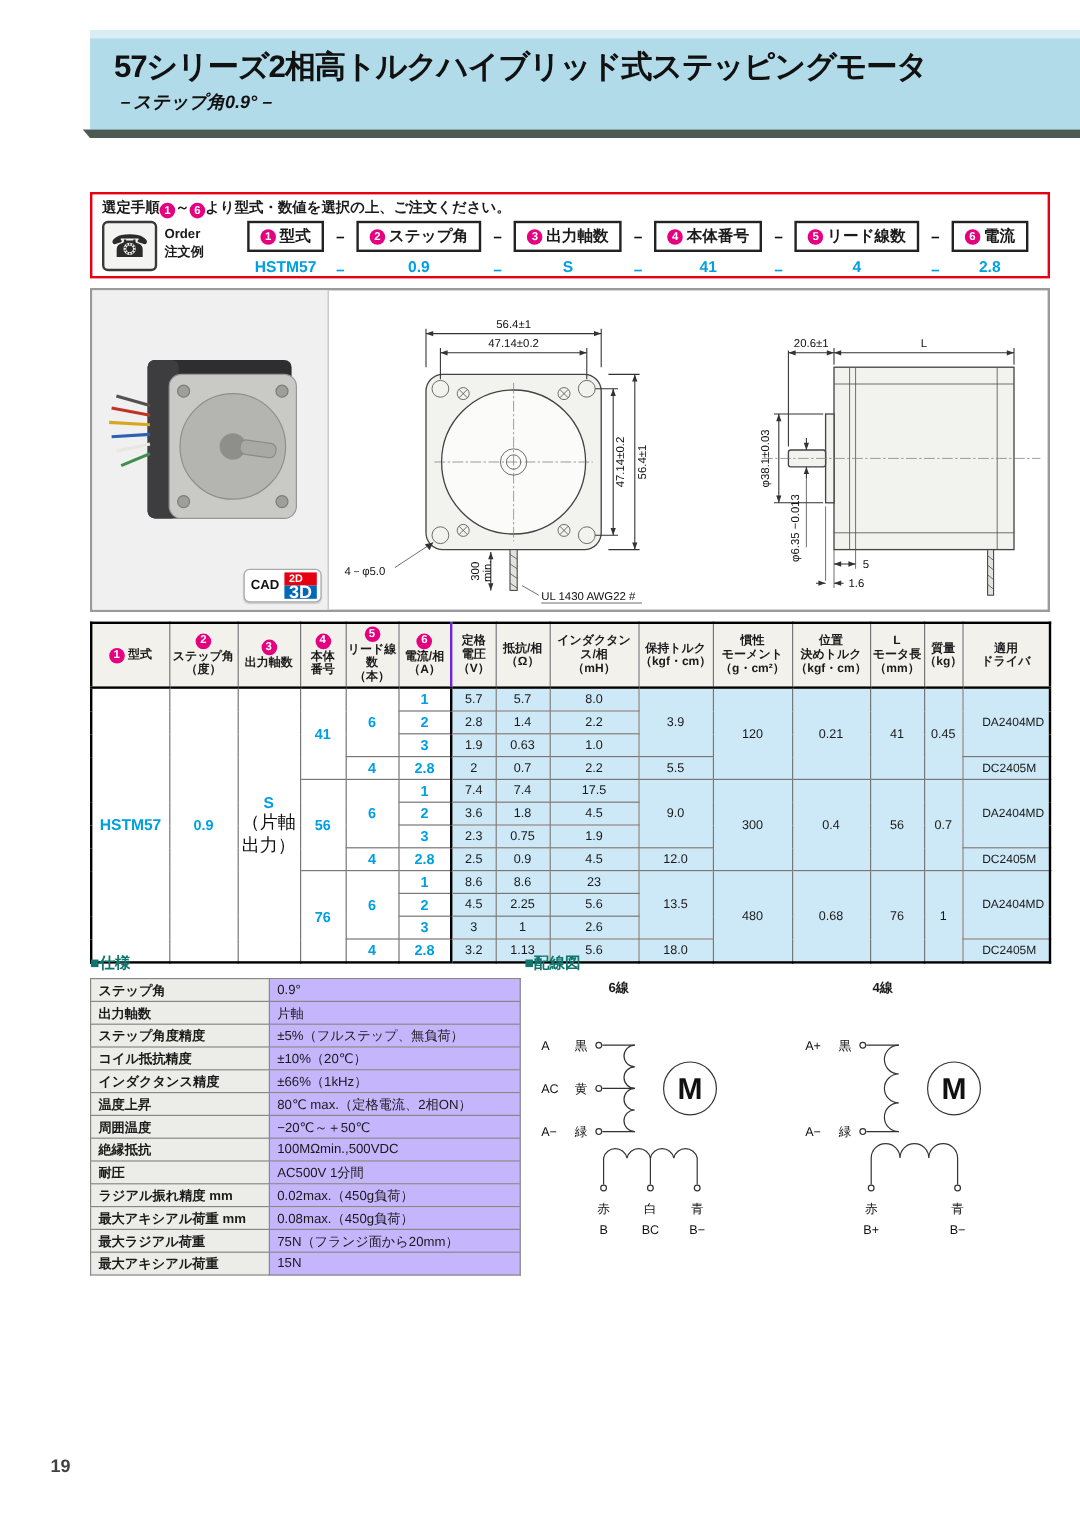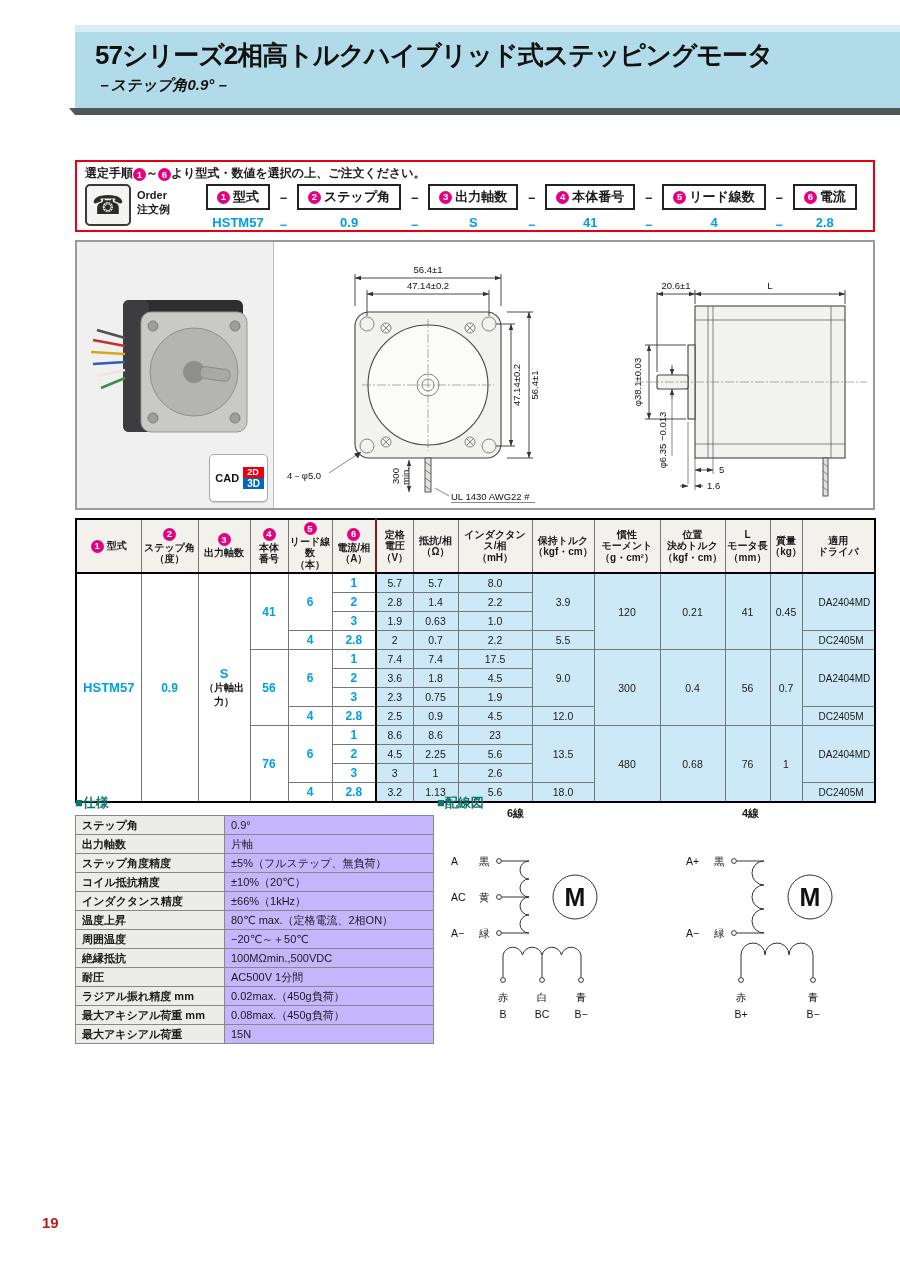--- a/index.html
+++ b/index.html
@@ -32,63 +32,63 @@
   .obox{border:2px solid #222;padding:2px 9px;font-size:13px;font-weight:bold;display:flex;align-items:center;gap:3px;white-space:nowrap;background:#fff;}
   .oval{color:#00a0e0;font-weight:bold;font-size:13px;margin-top:5px;}
   .osep{display:flex;flex-direction:column;align-items:center;margin:0 7px;}
   .osep .d1{font-weight:bold;font-size:13px;margin-top:5px;color:#111;}
   .osep .d2{font-weight:bold;font-size:13px;margin-top:9px;color:#00a0e0;}
   
   .drawing-panel{position:absolute;left:75px;top:240px;width:800px;height:270px;box-sizing:border-box;
     border:2px solid #9a9a9a;background:#fff;}
   .photo-area{position:absolute;left:0;top:0;width:196px;height:100%;background:#f0f0f1;border-right:1px solid #c0c0c0;}
   .cad-badge{position:absolute;right:5px;bottom:6px;display:flex;align-items:center;gap:2px;background:#fff;
-    border:1px solid #aaa;border-radius:5px;padding:12px 3px;box-shadow:0 1px 1px rgba(0,0,0,.15);cursor:pointer;}
+    border:1px solid #aaa;border-radius:5px;padding:2px 3px;box-shadow:0 1px 1px rgba(0,0,0,.15);cursor:pointer;}
   .cad-badge .cad-txt{font-size:11px;font-weight:900;color:#111;padding:0 2px;}
   .cad-badge .dd{display:flex;flex-direction:column;}
   .cad-badge .d2d{background:#e60012;color:#fff;font-size:9px;font-weight:bold;padding:0 4px;line-height:11px;}
-  .cad-badge .d3d{background:#0068b7;color:#fff;font-size:10px;font-weight:bold;padding:0 4px;line-height:11px;}
+  .cad-badge .d3d{background:#0068b7;color:#fff;font-size:15px;font-weight:bold;padding:0 4px;line-height:11px;}
   svg text{font-family:"Liberation Sans","DejaVu Sans",sans-serif;}
   .dimtxt{font-size:9.5px;fill:#111;}
   .dimline{stroke:#333;stroke-width:0.9;fill:none;}
   .thin{stroke:#555;stroke-width:0.7;fill:none;}
   .part{fill:#f2f2ef;stroke:#444;stroke-width:1.1;}
   .partw{fill:#fbfbf9;stroke:#444;stroke-width:1.1;}
   
   .spec-wrap{position:absolute;left:75px;top:518px;}
   table.spec{border-collapse:collapse;table-layout:fixed;width:800px;border:2px solid #000;}
   .spec th,.spec td{border:1px solid #777;padding:0;text-align:center;vertical-align:middle;overflow:hidden;}
   .spec thead th{background:#f2f1ec;font-size:10px;font-weight:bold;height:52px;line-height:1.15;border-bottom:2px solid #000;}
   .hwrap{display:flex;flex-direction:column;align-items:center;justify-content:center;gap:1px;}
   .hwrap.inline{flex-direction:row;gap:3px;}
   .htext{white-space:pre-line;}
   .spec tbody td{font-size:10.5px;height:18px;background:#fff;}
   .spec td.blue{background:#cde8f6;}
   .spec td.cyan{color:#00a0e0;font-weight:bold;font-size:12px;background:#fff;}
   .spec td.model{font-size:13px;}
   .spec td.thickL{border-left:2px solid #000;}
   .spec td.driver{text-align:left;padding-left:16px;font-size:10px;background:#cde8f6;}
-  .shaft-note{display:block;color:#111;font-weight:bold;font-size:10px;}
+  .shaft-note{display:block;color:#111;font-weight:normal;font-size:15px;}
   .spec tr.gstart td{border-top:1.5px solid #555;}
   
   .specs-sec{position:absolute;left:75px;top:794px;}
   .sec-title{font-size:13px;font-weight:bold;margin:0 0 3px 0;color:#0f766e;}
   table.stable{border-collapse:collapse;border:1.5px solid #555;}
   .stable td{border:1px solid #888;font-size:11px;height:18px;padding:0 6px;vertical-align:middle;}
   .stable td.lbl{background:#ecece8;font-weight:bold;width:136px;}
   .stable td.val{background:#c4b5fd;width:196px;}
   
   .wiring-sec{position:absolute;left:437px;top:794px;}
-  .wire-diags{position:absolute;left:0;top:12px;display:flex;gap:35px;}
+  .wire-diags{position:absolute;left:0;top:22px;display:flex;gap:20px;}
   .wire-block{width:200px;}
   .wire-title{font-size:11px;font-weight:bold;margin:0 0 0 70px;}
   .wiretxt{font-size:10.5px;fill:#111;}
   .wireline{stroke:#333;stroke-width:1;fill:none;}
   
-  .page-num{position:absolute;left:42px;top:1214px;font-size:15px;font-weight:bold;color:#b91c1c;}
+  .page-num{position:absolute;left:42px;top:1214px;font-size:15px;font-weight:bold;color:#404040;}
 </style>
 </head>
 <body>
 
 <div class="title-band">
   <h1 class="page-title">57シリーズ2相高トルクハイブリッド式ステッピングモータ</h1>
   <div class="page-subtitle">－ステップ角0.9°－</div>
 </div>
 
 <div class="order-box">
@@ -337,21 +337,21 @@
 （本）</span>
             </div>
           </th>
         <th>
             <div class="hwrap">
               <span class="cnum">6</span>
               <span class="htext">電流/相
 （A）</span>
             </div>
           </th>
-        <th style="border-left:2px solid #7f1d1d">
+        <th style="border-left:2px solid #6d28d9">
             <div class="hwrap">
               <span class="htext">定格
 電圧
 （V）</span>
             </div>
           </th>
         <th>
             <div class="hwrap">
               <span class="htext">抵抗/相
 （Ω）</span>
@@ -560,20 +560,24 @@
           <td class="lbl">耐圧</td>
           <td class="val">AC500V 1分間</td>
         </tr>
       <tr>
           <td class="lbl">ラジアル振れ精度  mm</td>
           <td class="val">0.02max.（450g負荷）</td>
         </tr>
       <tr>
           <td class="lbl">最大アキシアル荷重  mm</td>
           <td class="val">0.08max.（450g負荷）</td>
+        </tr>
+      <tr>
+          <td class="lbl">最大ラジアル荷重</td>
+          <td class="val">75N（フランジ面から20mm）</td>
         </tr>
       <tr>
           <td class="lbl">最大アキシアル荷重</td>
           <td class="val">15N</td>
         </tr>
     </tbody>
   </table>
 </div>
 
 <div class="wiring-sec">

